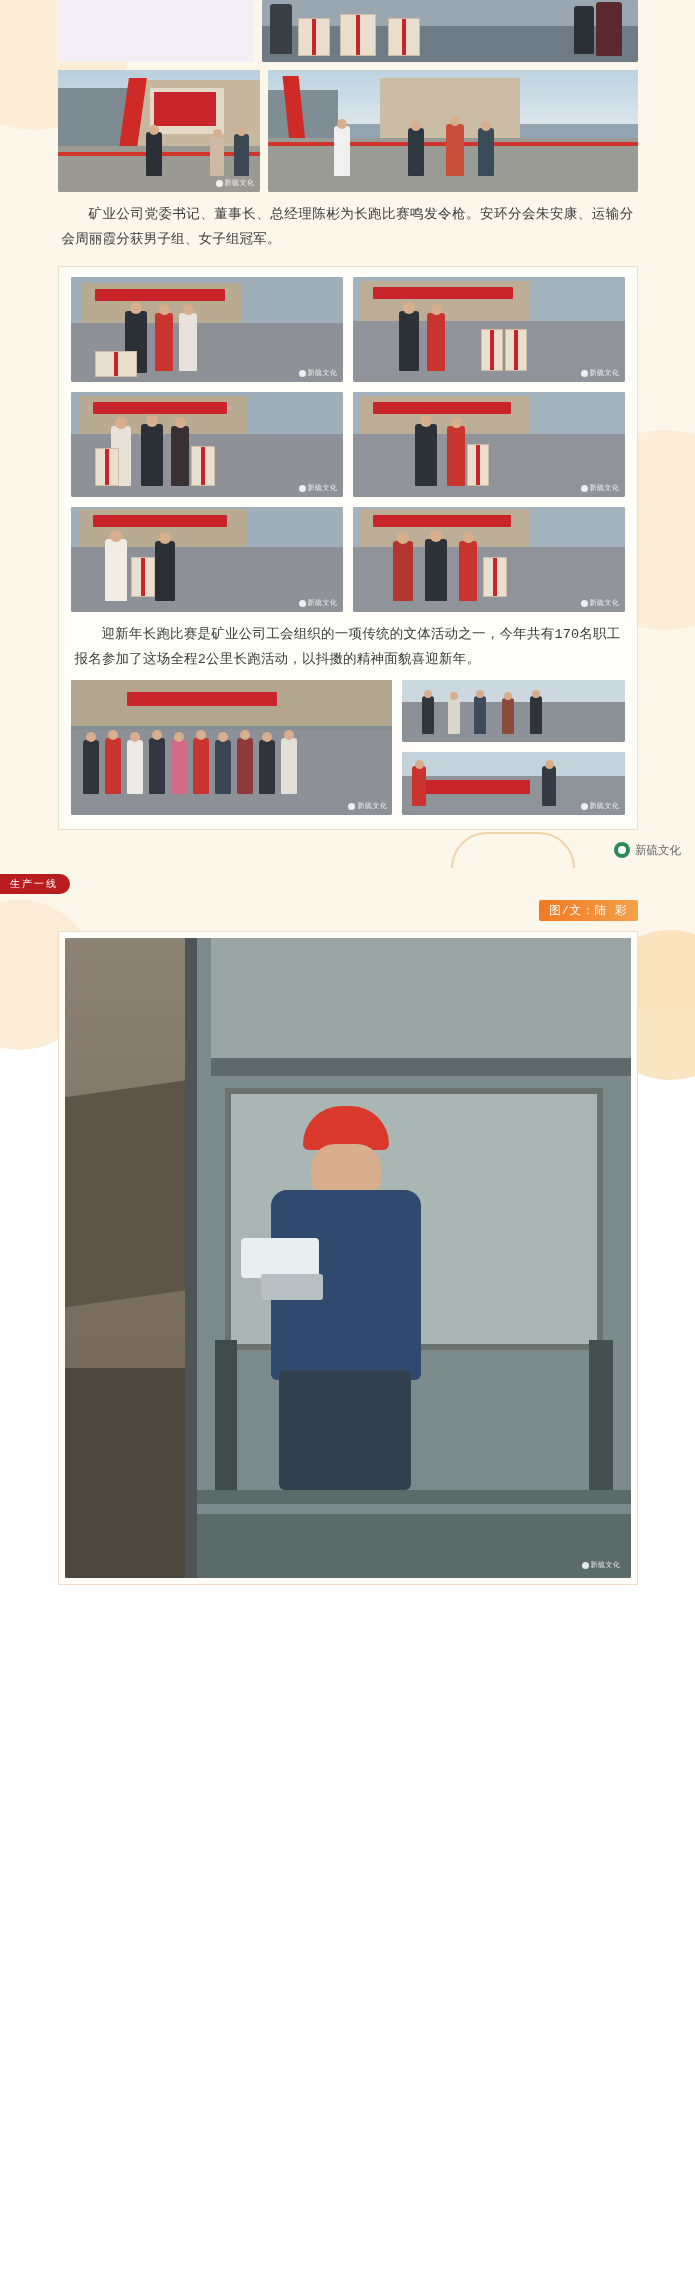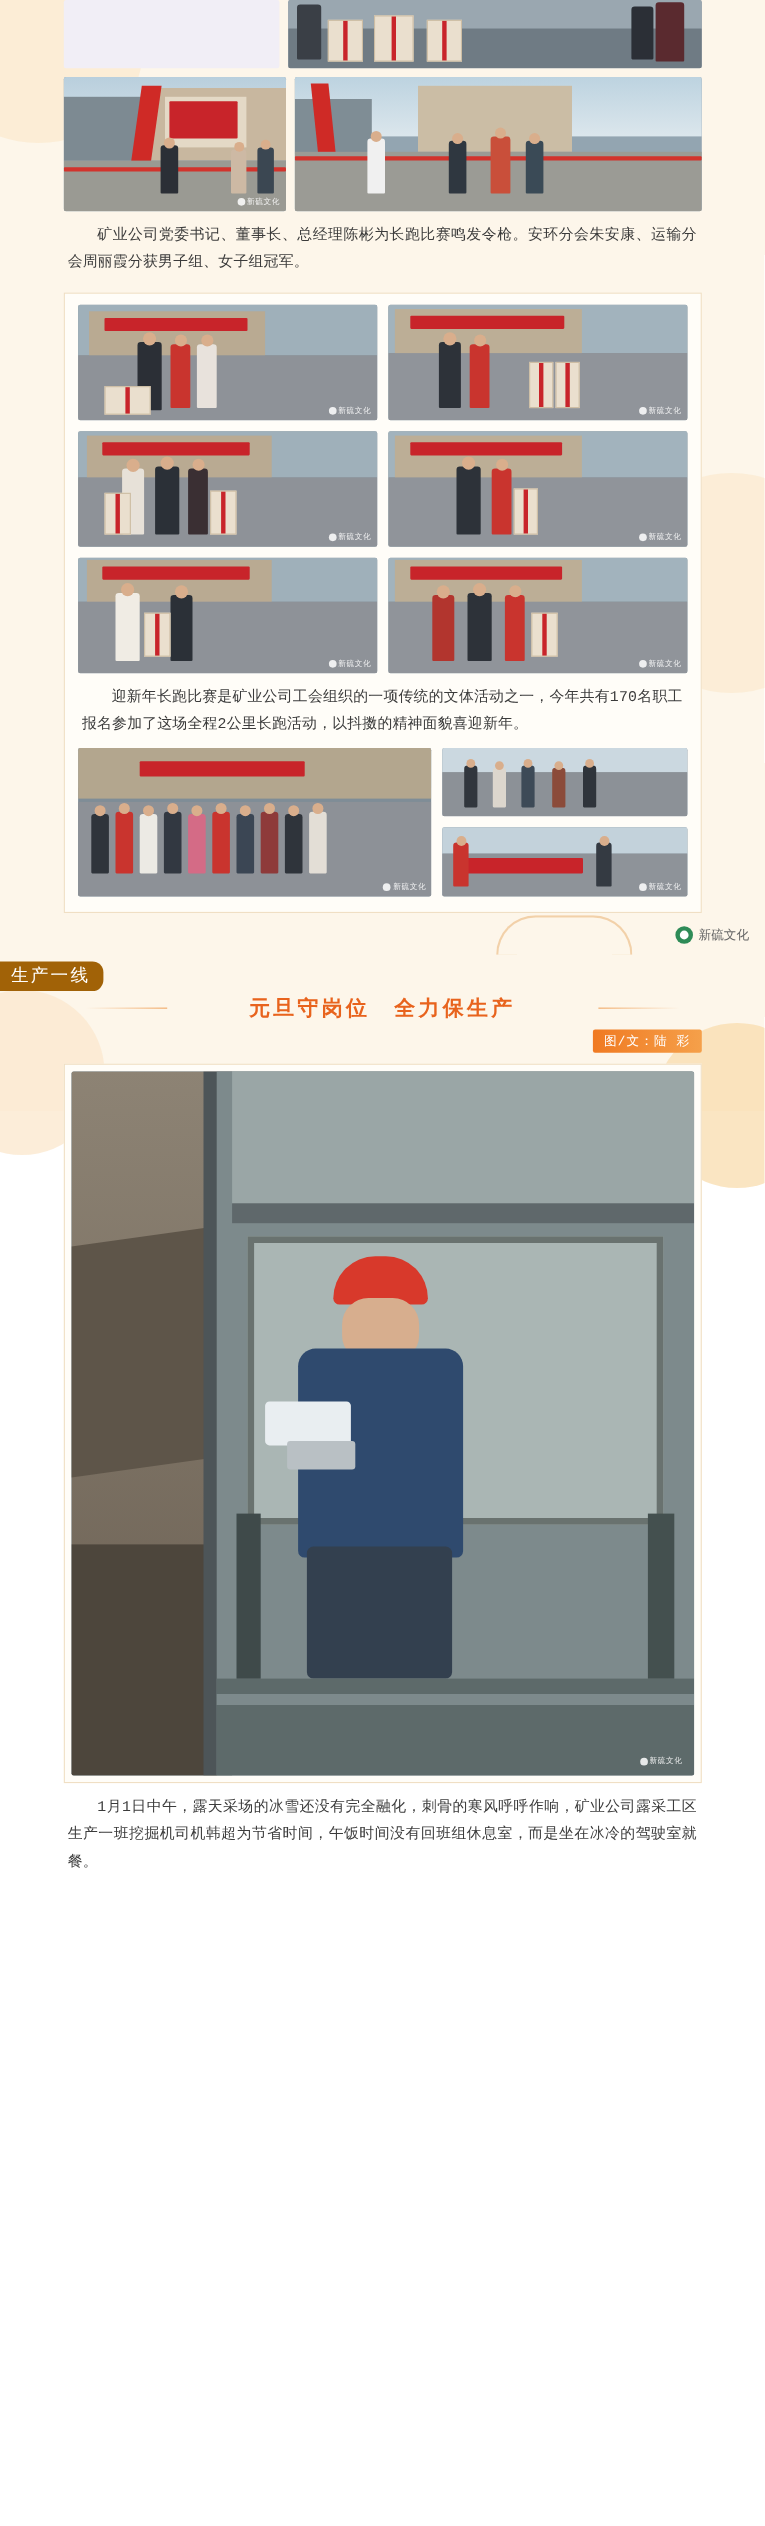--- a/index.html
+++ b/index.html
@@ -64,22 +64,22 @@
     text-align:justify;
     text-indent:2em;
     margin:10px 4px 8px 4px;
     letter-spacing:.2px;
   }
 
   
   .sec{position:relative;height:96px;}
   .sec-label{
     position:absolute;left:0;top:44px;
-    background:#a16207;color:#fff;
-    font-size:16px;padding:3px 12px 3px 10px;
+    background:#b91c1c;color:#fff;
+    font-size:10px;padding:3px 12px 3px 10px;
     border-radius:0 10px 10px 0;
     letter-spacing:2px;
   }
   .brandmark{
     position:absolute;right:14px;top:12px;
     display:flex;align-items:center;gap:5px;
     font-size:11.5px;color:#666;
   }
   .brandmark .logo{
     width:16px;height:16px;border-radius:50%;
@@ -366,25 +366,20 @@
   <div class="sec">
     <div class="arcline" style="right:120px;top:2px;"></div>
     <div class="brandmark">
       <span class="logo"></span>
       <span>新硫文化</span>
     </div>
     <div class="sec-label">生产一线</div>
   </div>
 
   <div class="col" style="margin-top:-28px;">
-    <div class="bigtitle">
-      <span class="titlewings" style="left:20px;"></span>
-      <span>元旦守岗位　全力保生产</span>
-      <span class="titlewings" style="right:20px;transform:scaleX(-1);"></span>
-    </div>
     <div class="credit-bar">图/文：陆 彩</div>
     <div class="clear"></div>
   </div>
 
   <div class="col" style="margin-top:10px;">
     <div class="framebox" style="padding:6px;">
       <div class="photo" style="height:640px;background:#6d7b80;">
 
         <div style="position:absolute;left:0;top:0;width:132px;bottom:0;background:linear-gradient(#8d8374,#6a5f52);"></div>
         <div style="position:absolute;left:0;top:150px;width:132px;height:210px;background:#5e5549;transform:skewY(-8deg);"></div>
@@ -409,17 +404,14 @@
         <div style="position:absolute;right:18px;top:402px;width:24px;height:150px;background:#44504f;"></div>
         <div style="position:absolute;left:132px;top:566px;right:0;height:10px;background:#7d8a8c;"></div>
         <div class="wm" style="right:10px;bottom:8px;">
             <span class="wmdot"></span>
             <span>新硫文化</span>
           </div>
       </div>
     </div>
   </div>
 
-  <div class="col" style="margin-top:8px;padding-bottom:16px;">
-    <p class="para">1月1日中午，露天采场的冰雪还没有完全融化，刺骨的寒风呼呼作响，矿业公司露采工区生产一班挖掘机司机韩超为节省时间，午饭时间没有回班组休息室，而是坐在冰冷的驾驶室就餐。</p>
-  </div>
 
 </div>
 
 </body></html>

